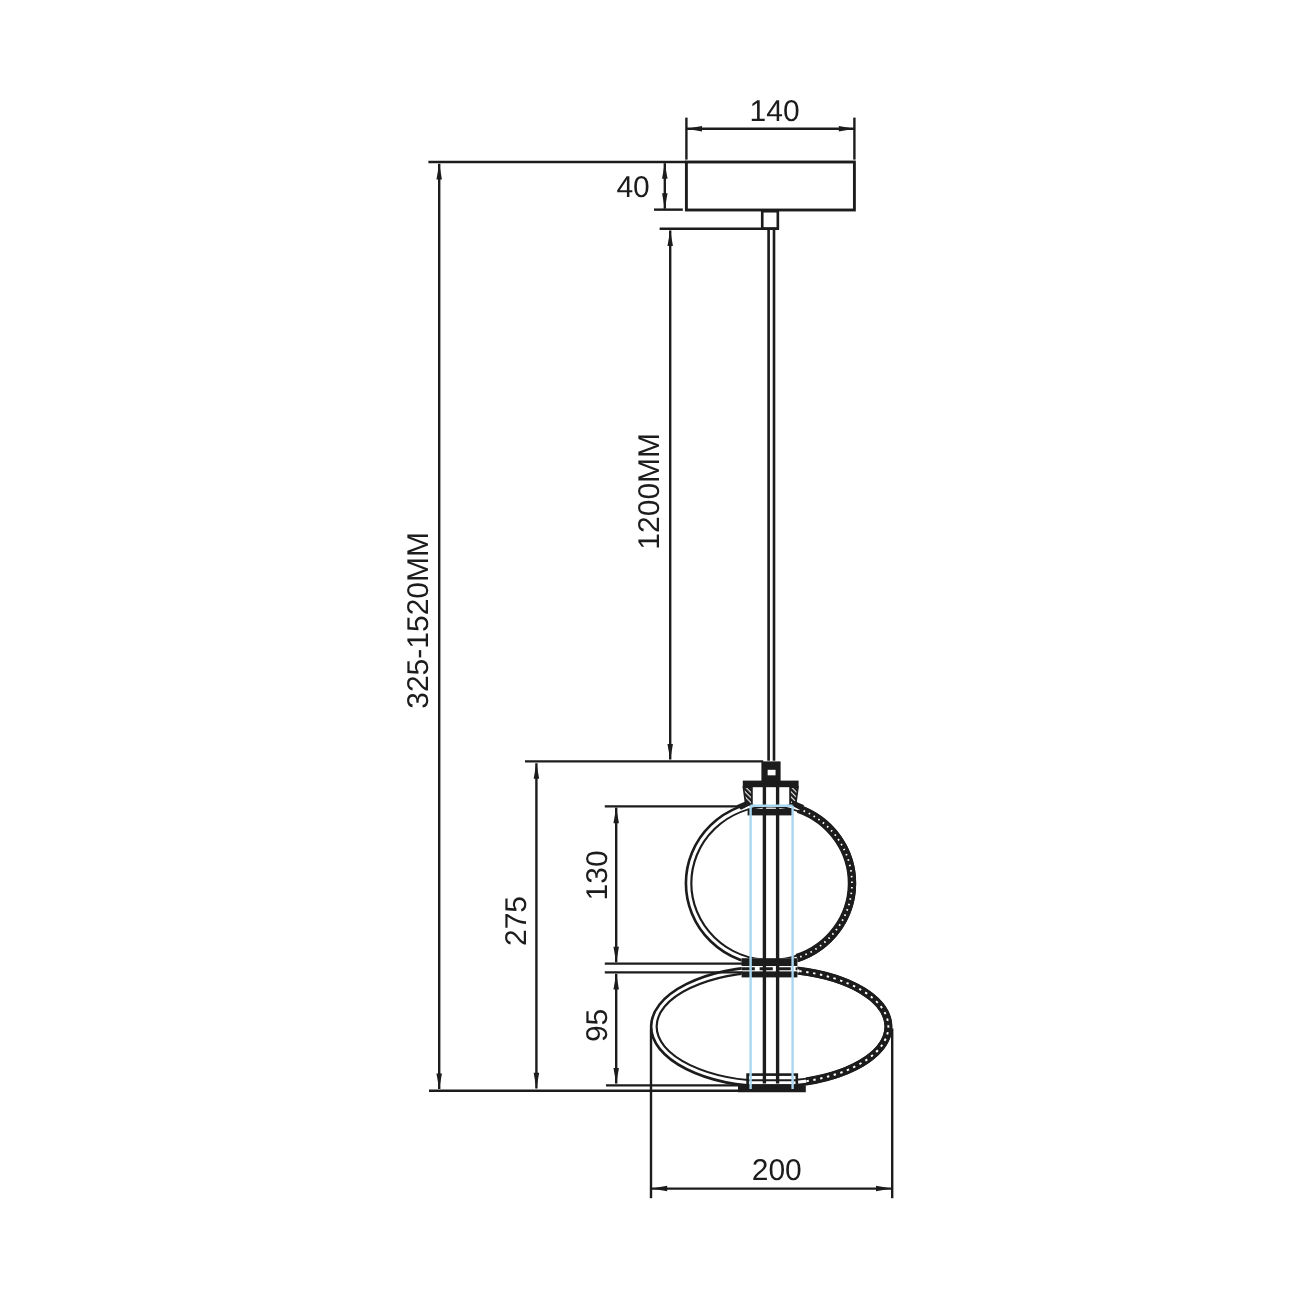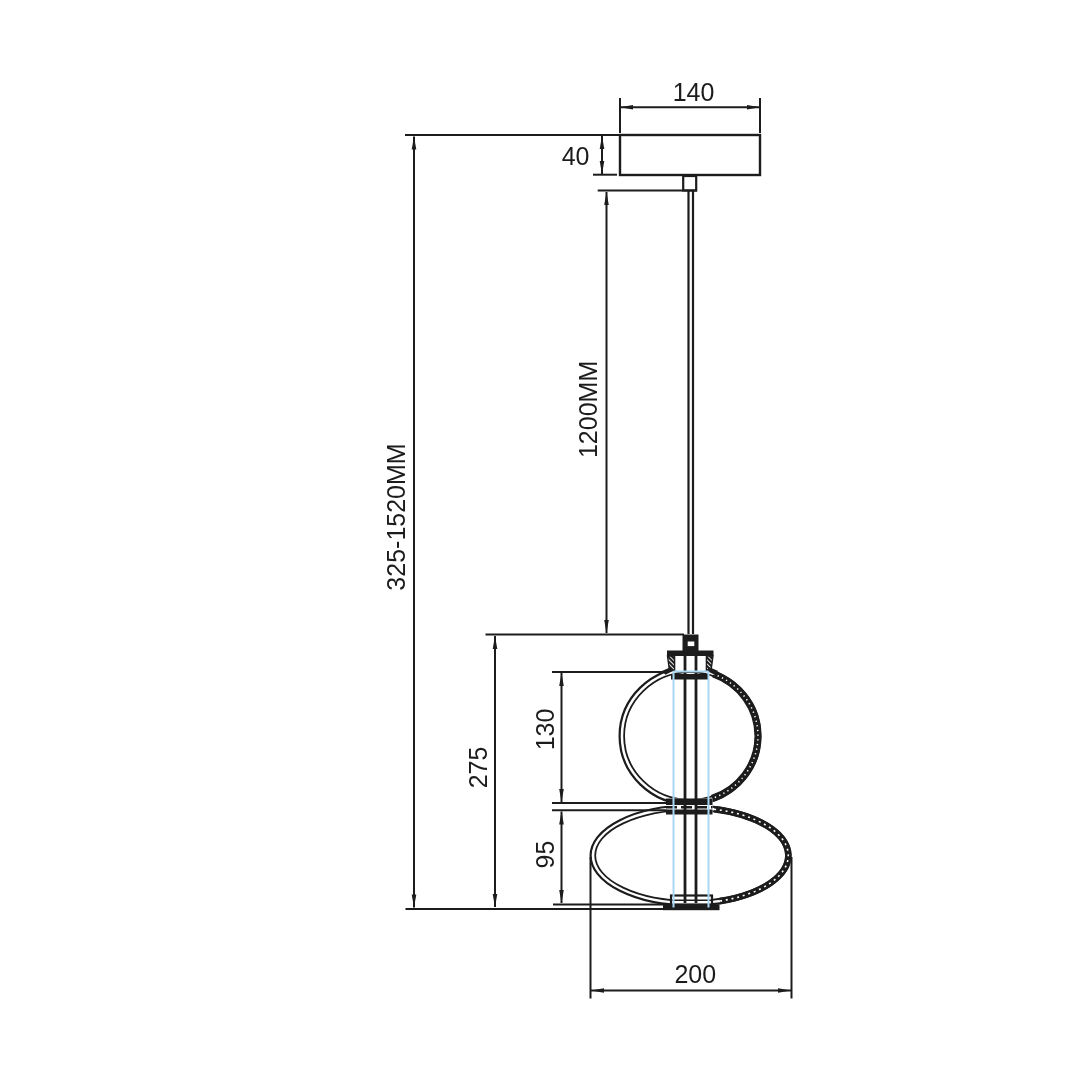--- a/index.html
+++ b/index.html
@@ -1,16 +1,16 @@
 <!DOCTYPE html>
 <html><head>
 <meta charset="utf-8">
 <style>
 html,body{margin:0;padding:0;background:#ffffff;}
-.page{width:1023px;height:1080px;position:relative;overflow:hidden;background:#fff;padding-left:48px;}
+.page{width:1023px;height:1080px;position:relative;overflow:hidden;background:#fff;}
 svg{display:block;transform:translateZ(0);will-change:transform;}
 text{font-family:"Liberation Sans",sans-serif;fill:#1c1c1c;}
 </style>
 </head>
 <body>
 
 <div class="page">
 <svg width="1080" height="1080" viewBox="0 0 1080 1080">
 <defs>
 <pattern id="hatch" width="3" height="3" patternTransform="rotate(-45)" patternUnits="userSpaceOnUse">

